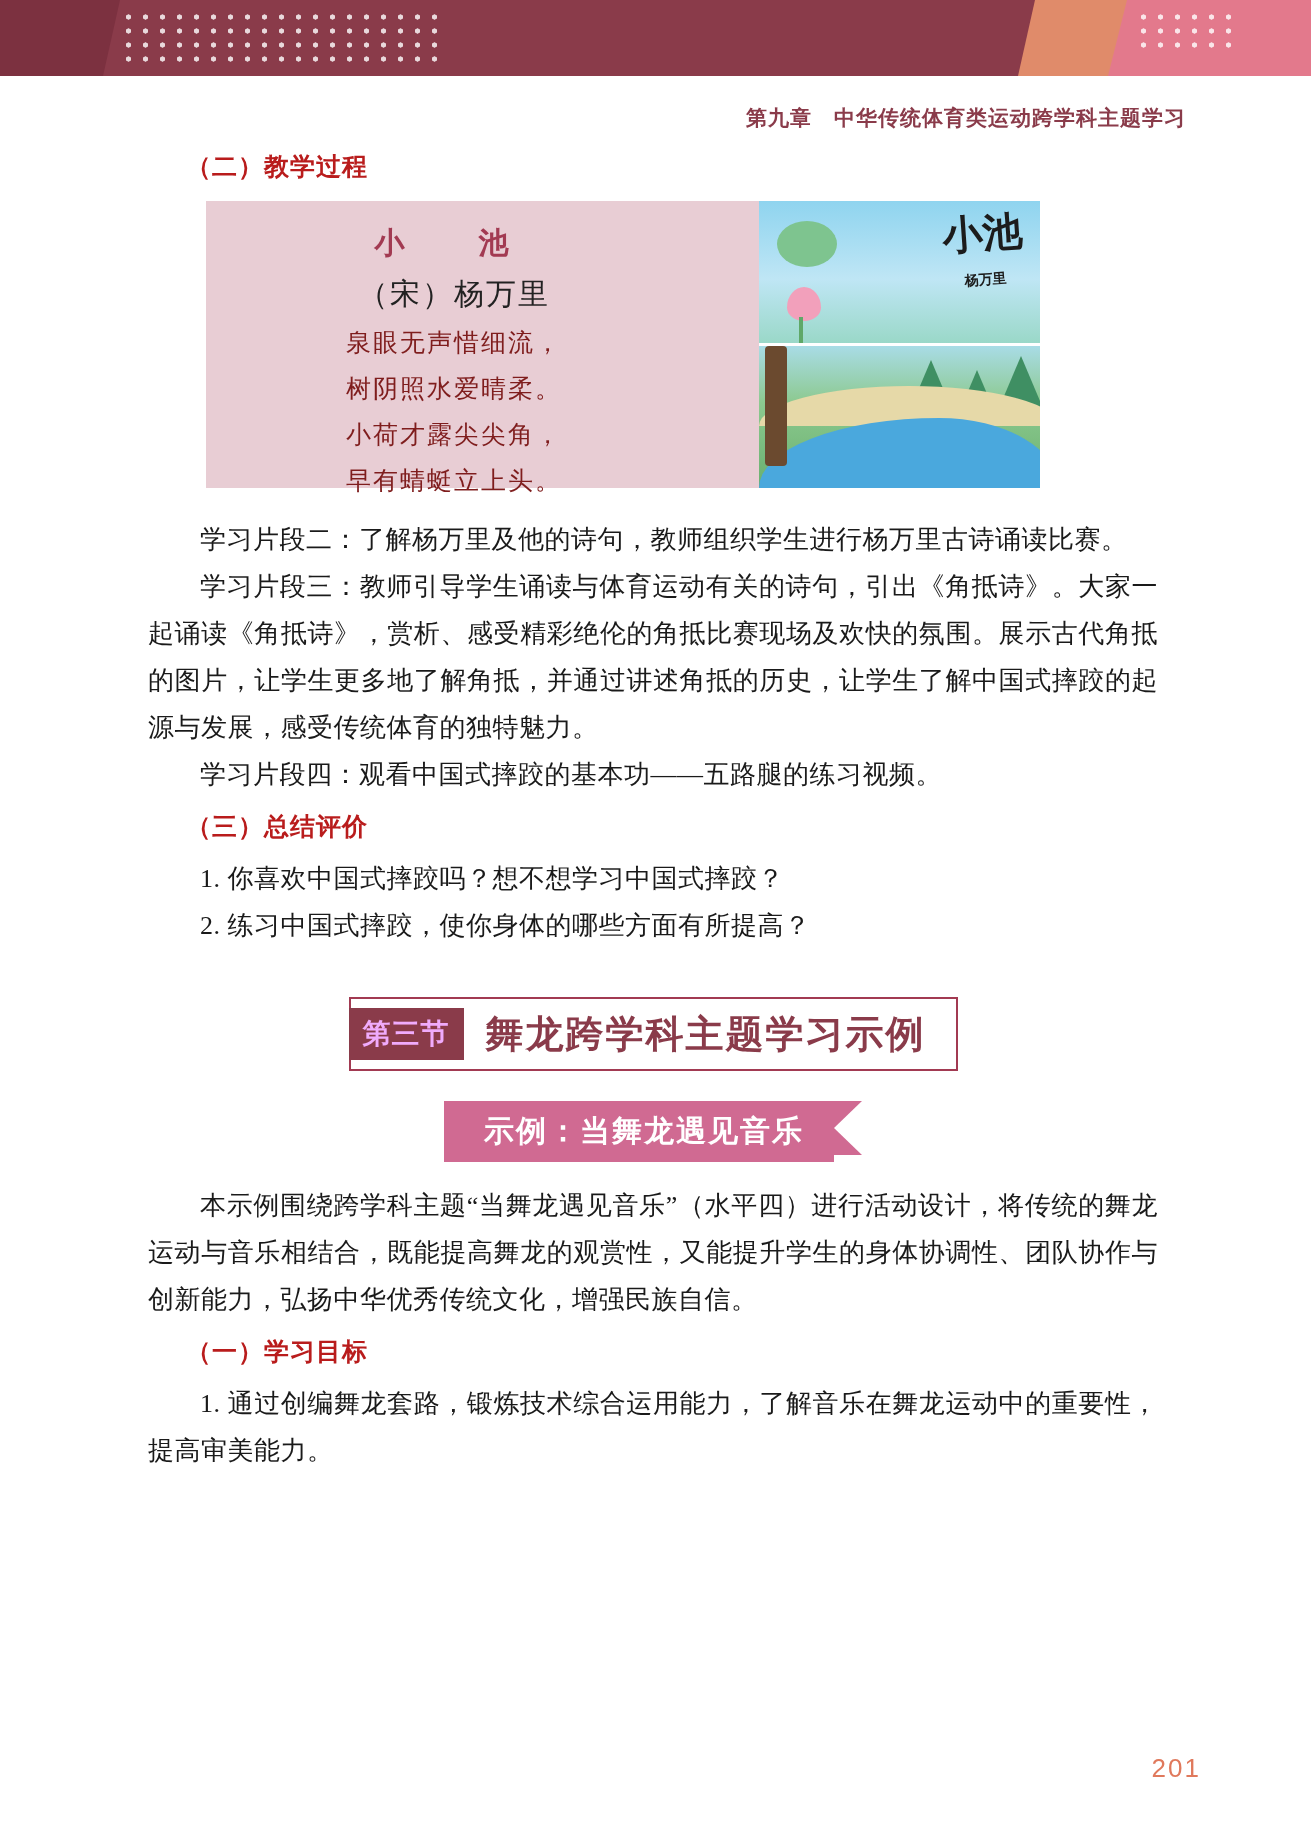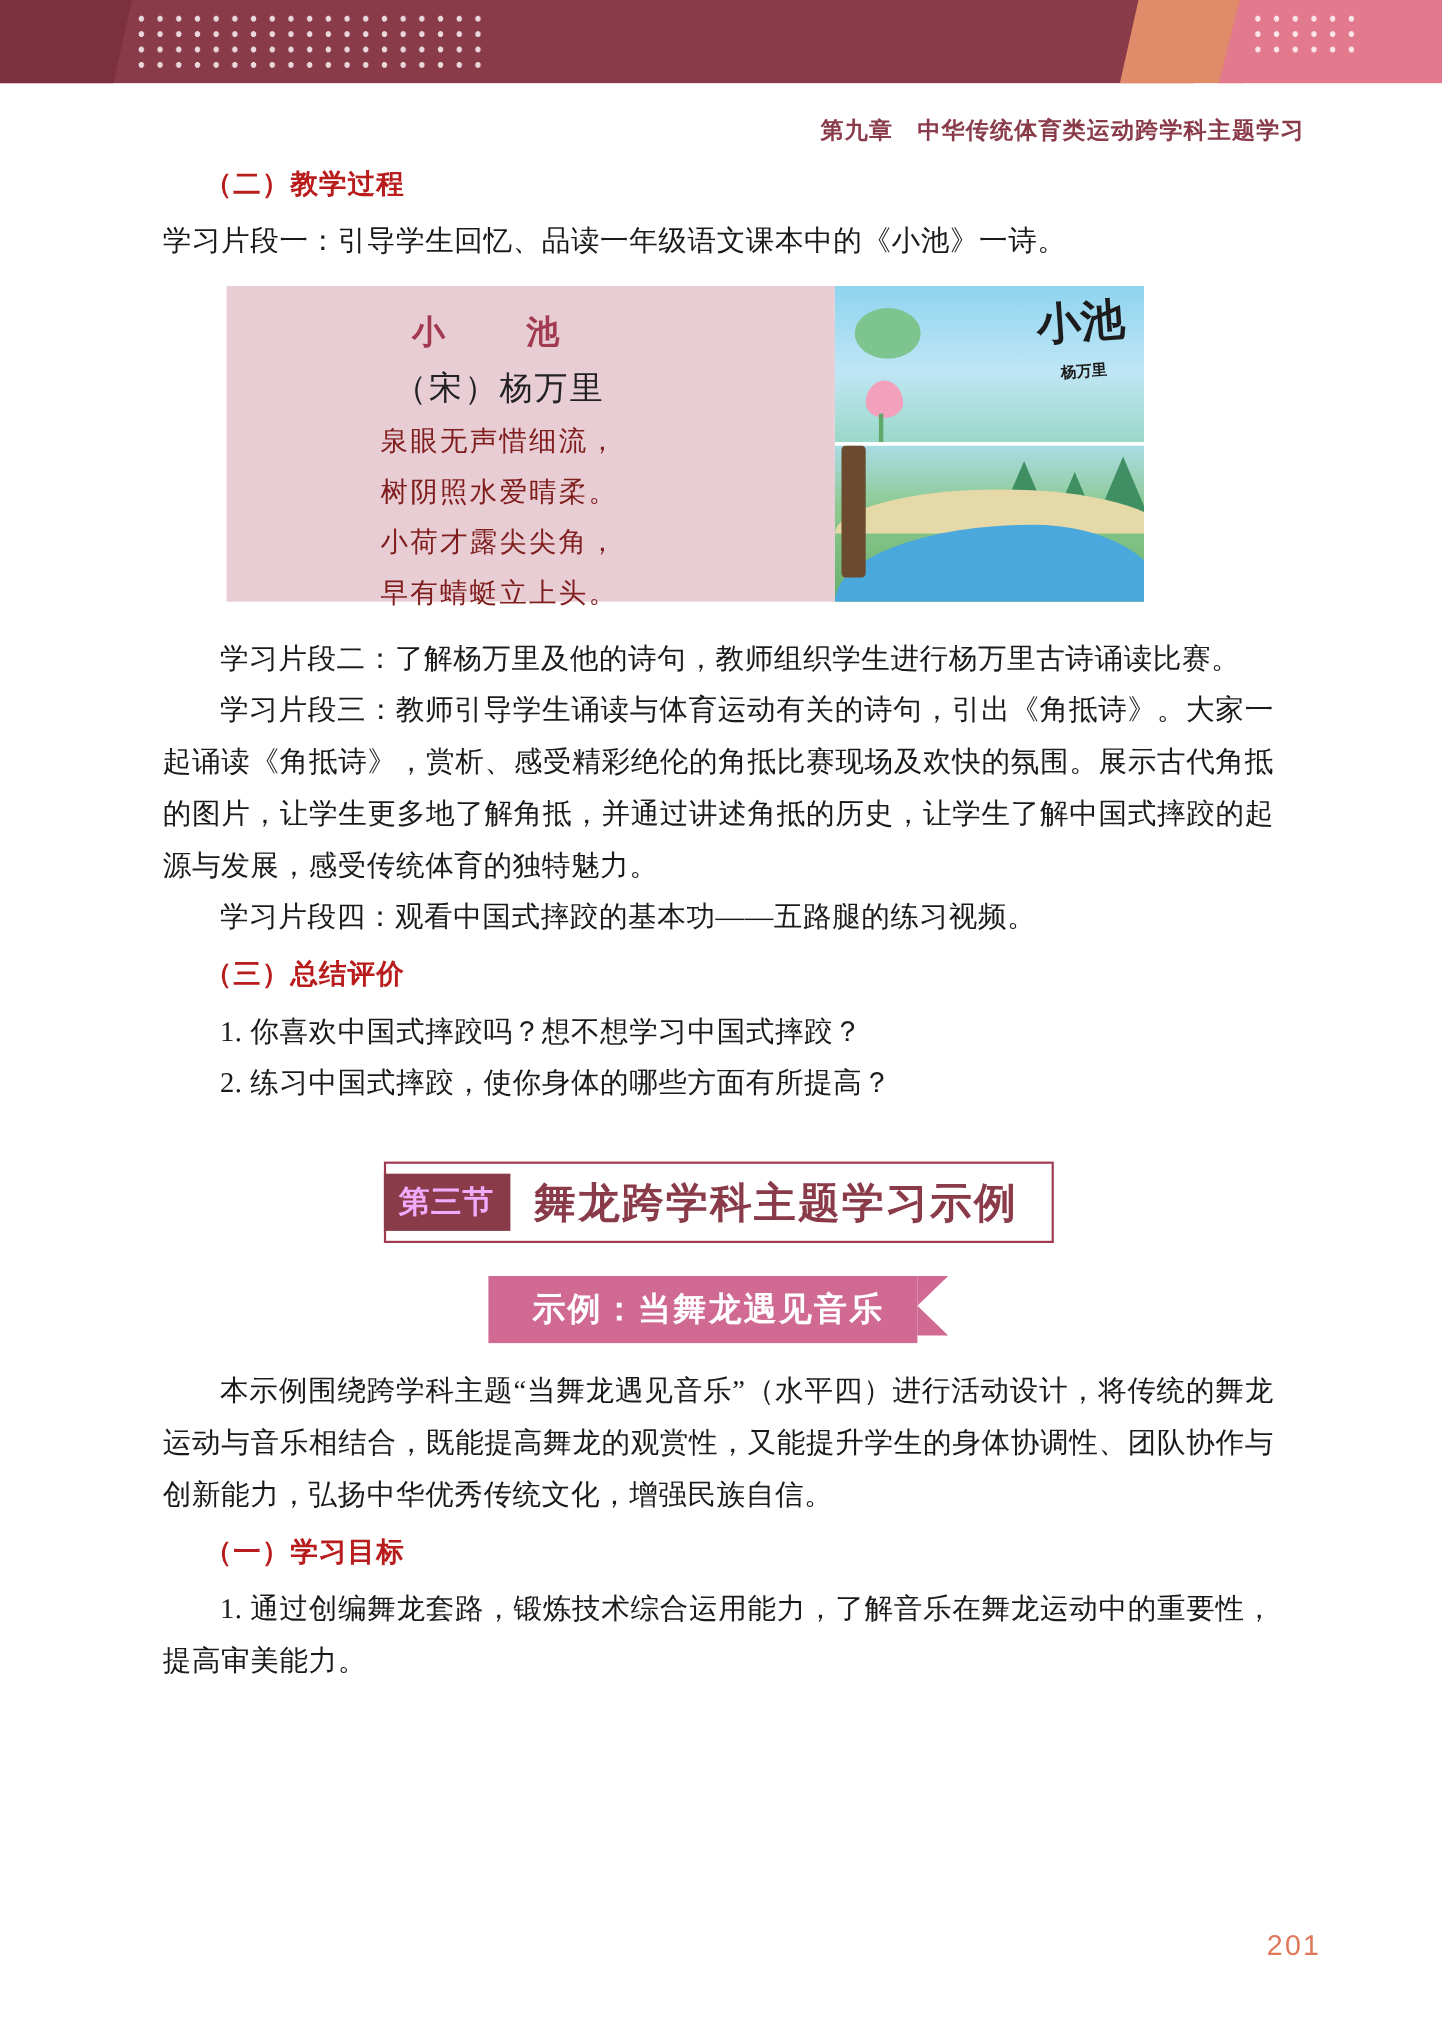--- a/index.html
+++ b/index.html
@@ -318,21 +318,20 @@
   <div class="dots"></div>
   <div class="dots2"></div>
 </div>
 
 <div class="running-head">第九章　中华传统体育类运动跨学科主题学习</div>
 
 <div class="content">
 
   <h2 class="h-sub">（二）教学过程</h2>
 
-  <p class="body-text">学习片段一：引导学生回忆、品读一年级语文课本中的《小池》一诗。</p>
 
   <div class="poem-block">
     <div class="poem-card">
       <div class="poem-title">小　池</div>
       <div class="poem-author">（宋）杨万里</div>
       <div class="poem-line">泉眼无声惜细流，</div>
       <div class="poem-line">树阴照水爱晴柔。</div>
       <div class="poem-line">小荷才露尖尖角，</div>
       <div class="poem-line">早有蜻蜓立上头。</div>
     </div>

